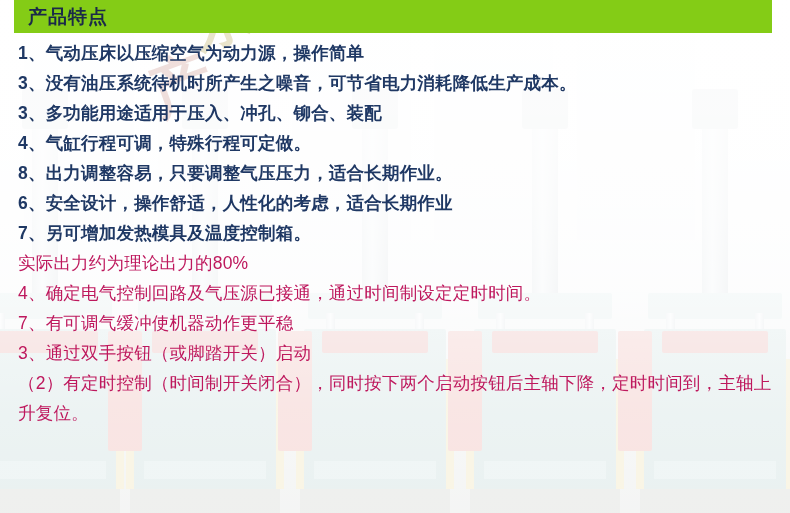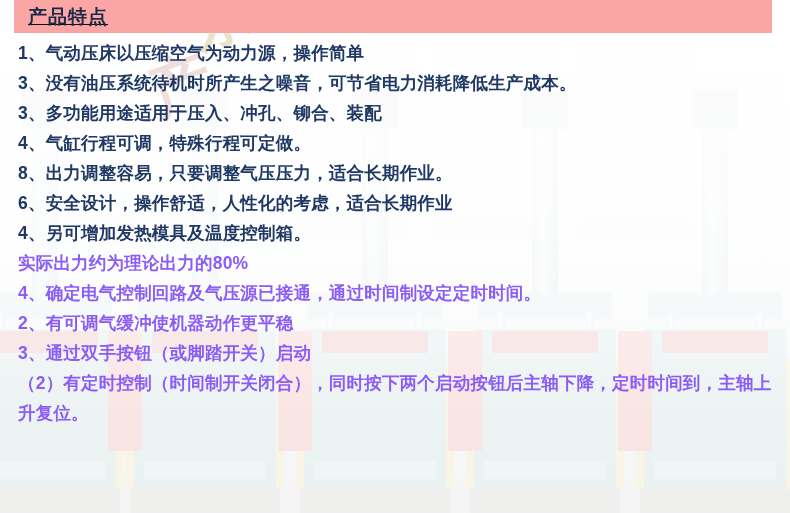--- a/index.html
+++ b/index.html
@@ -147,25 +147,24 @@
     white-space: nowrap;
     pointer-events: none;
     user-select: none;
   }
 
   
   #header-bar {
     position: absolute;
     left: 14px; top: 0;
     width: 758px; height: 33px;
-    background: #fca5a5;
+    background: #84cc16;
     z-index: 3;
     display: flex;
     align-items: center;
-    text-decoration: underline;
   }
   #header-title {
     font-size: 19px;
     font-weight: 700;
     color: #1b2a49;
     margin-left: 14px;
     letter-spacing: 1px;
     line-height: 1;
   }
 
@@ -178,21 +177,21 @@
     padding: 5px 14px 0 18px;
   }
   .line {
     font-size: 17.5px;
     line-height: 30px;
     white-space: nowrap;
     letter-spacing: .2px;
   }
   .line.wrap { white-space: normal; }
   .c-blue { color: #1f3864; font-weight: 600; }
-  .c-red  { color: #8b5cf6; font-weight: 700; }
+  .c-red  { color: #be185d; font-weight: 400; }
 </style>
 </head>
 <body>
 
 <div id="page">
 
   <div id="bg-photo">
     <div class="room"></div>
     <div class="panes"></div>
 
@@ -276,24 +275,24 @@
   </div>
 
   <div id="content">
 
     <div class="line c-blue">1、气动压床以压缩空气为动力源，操作简单</div>
     <div class="line c-blue">3、没有油压系统待机时所产生之噪音，可节省电力消耗降低生产成本。</div>
     <div class="line c-blue">3、多功能用途适用于压入、冲孔、铆合、装配</div>
     <div class="line c-blue">4、气缸行程可调，特殊行程可定做。</div>
     <div class="line c-blue">8、出力调整容易，只要调整气压压力，适合长期作业。</div>
     <div class="line c-blue">6、安全设计，操作舒适，人性化的考虑，适合长期作业</div>
-    <div class="line c-blue">4、另可增加发热模具及温度控制箱。</div>
+    <div class="line c-blue">7、另可增加发热模具及温度控制箱。</div>
 
     <div class="line c-red">实际出力约为理论出力的80%</div>
 
     <div class="line c-red">4、确定电气控制回路及气压源已接通，通过时间制设定定时时间。</div>
-    <div class="line c-red">2、有可调气缓冲使机器动作更平稳</div>
+    <div class="line c-red">7、有可调气缓冲使机器动作更平稳</div>
     <div class="line c-red">3、通过双手按钮（或脚踏开关）启动</div>
 
     <div class="line wrap c-red">（2）有定时控制（时间制开关闭合），同时按下两个启动按钮后主轴下降，定时时间到，主轴上升复位。</div>
 
   </div>
 </div>
 
 </body></html>

